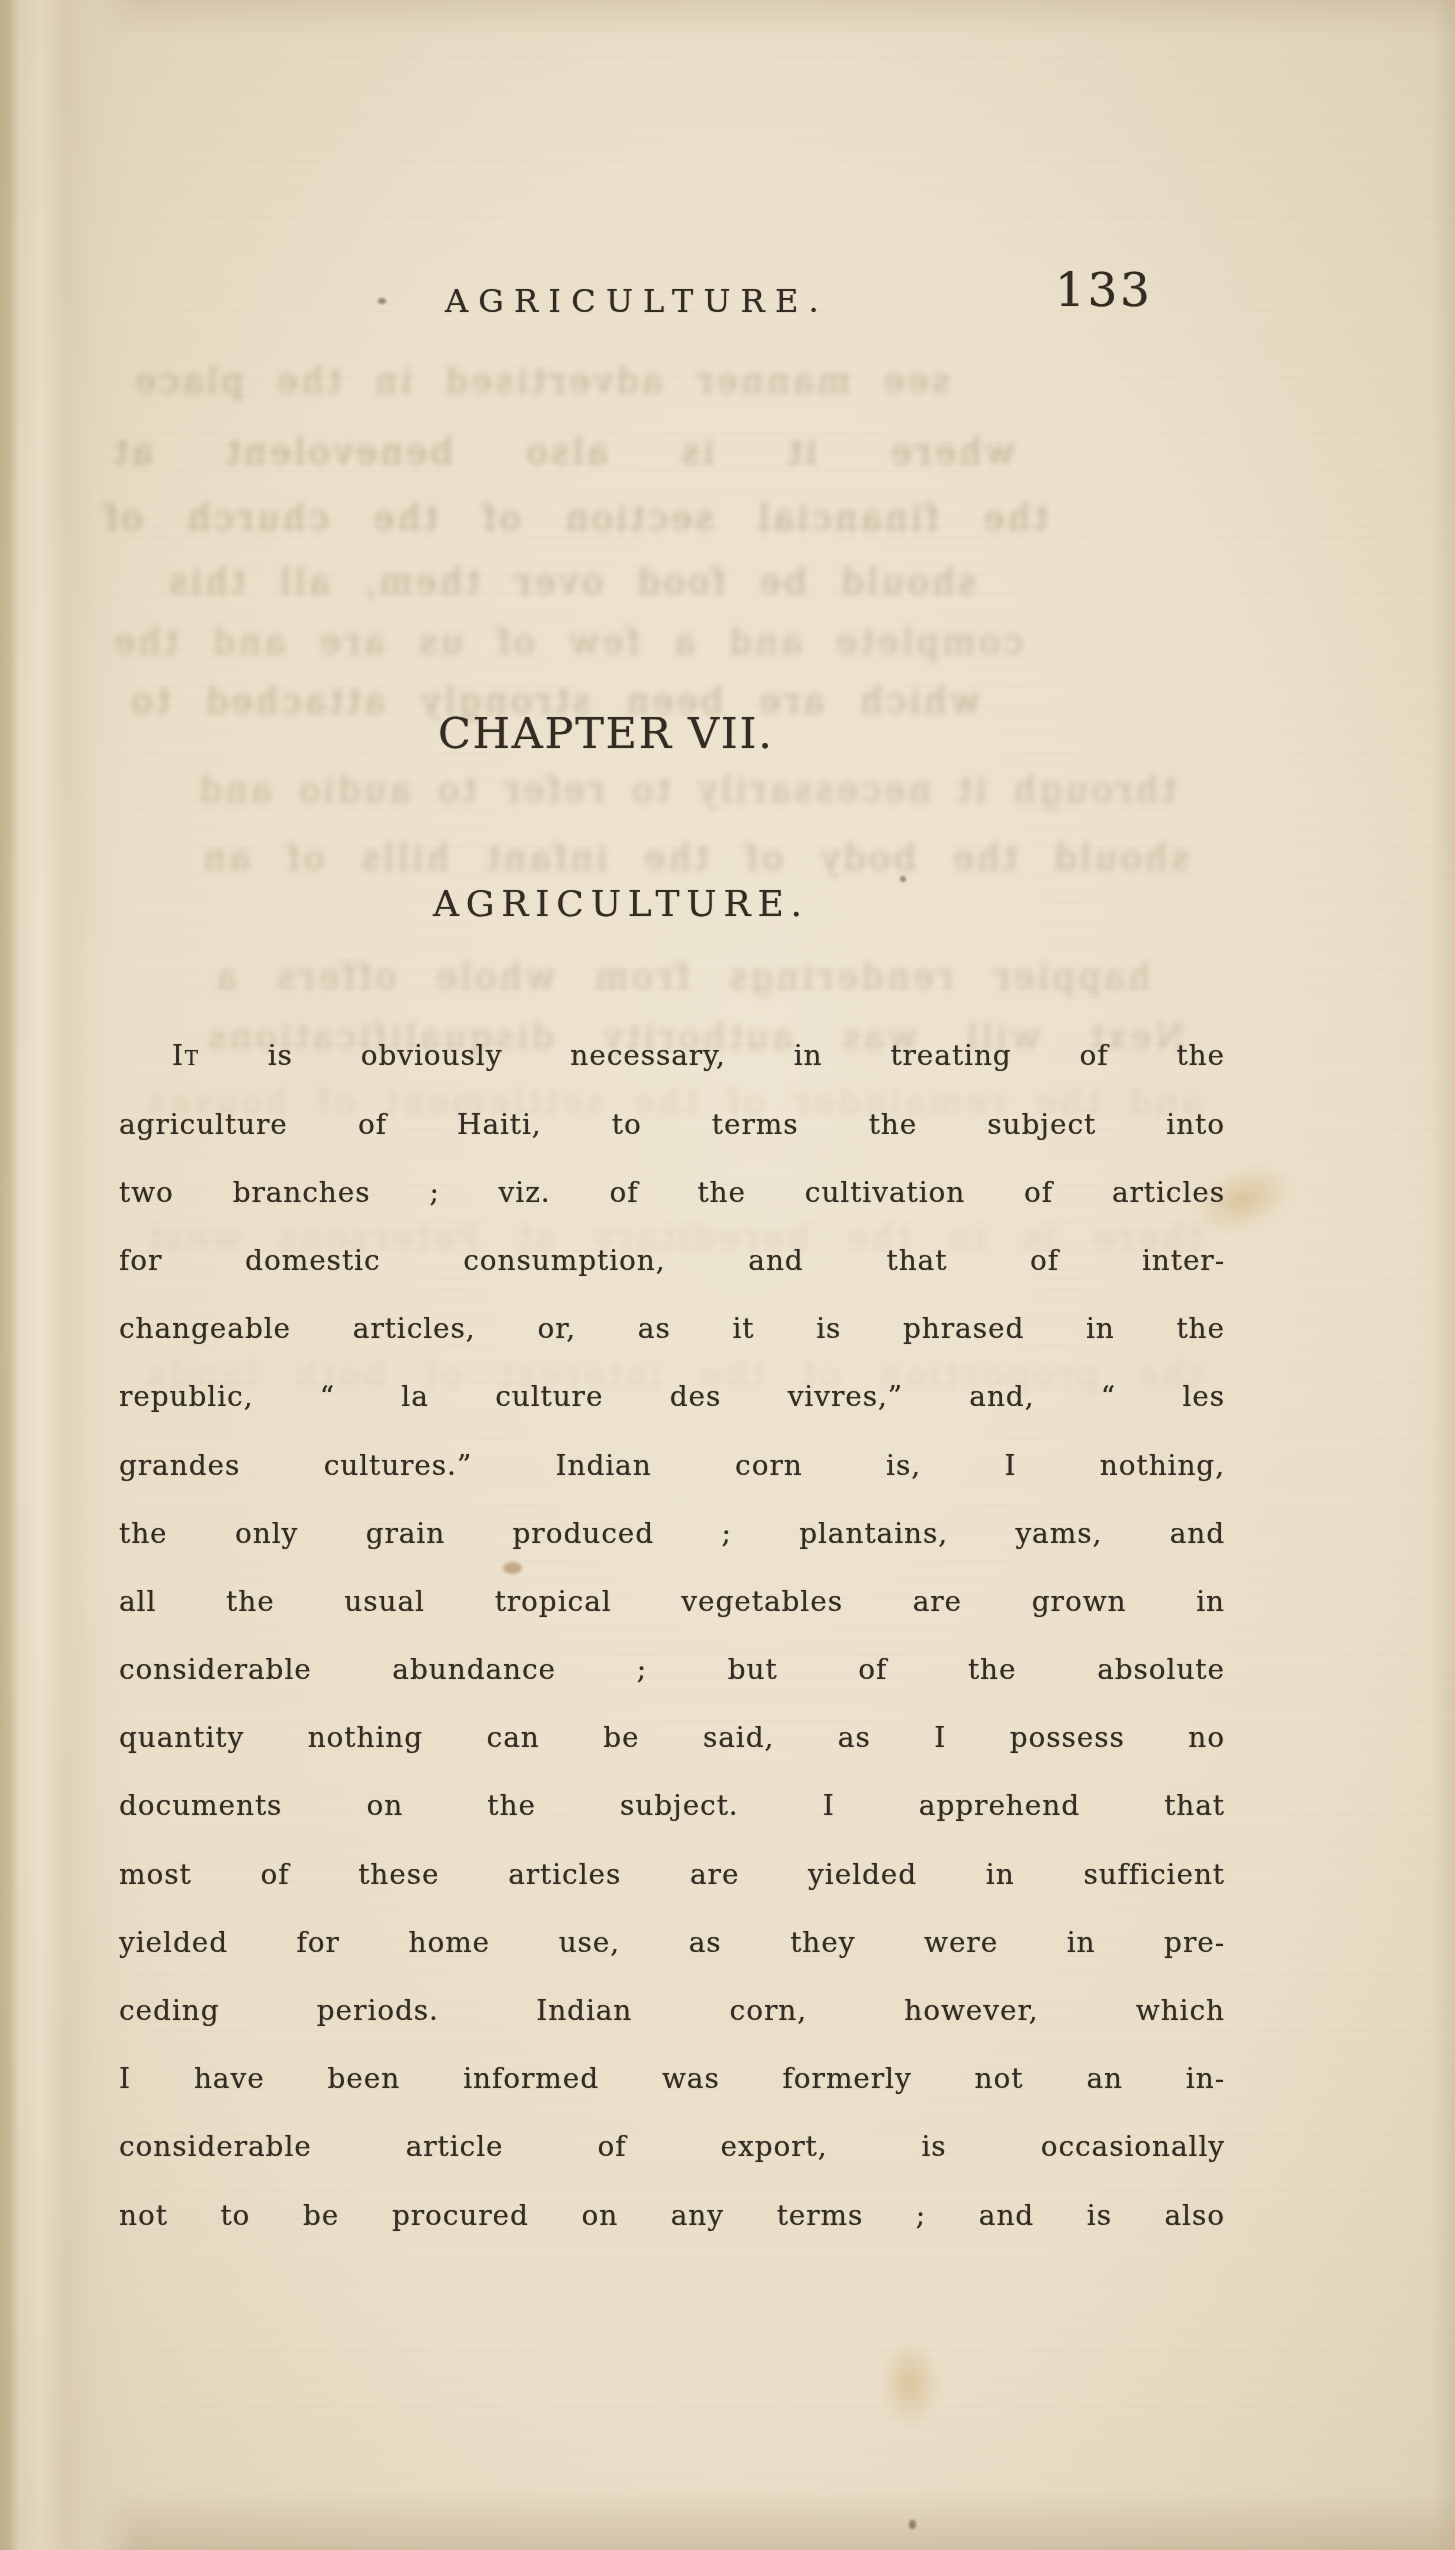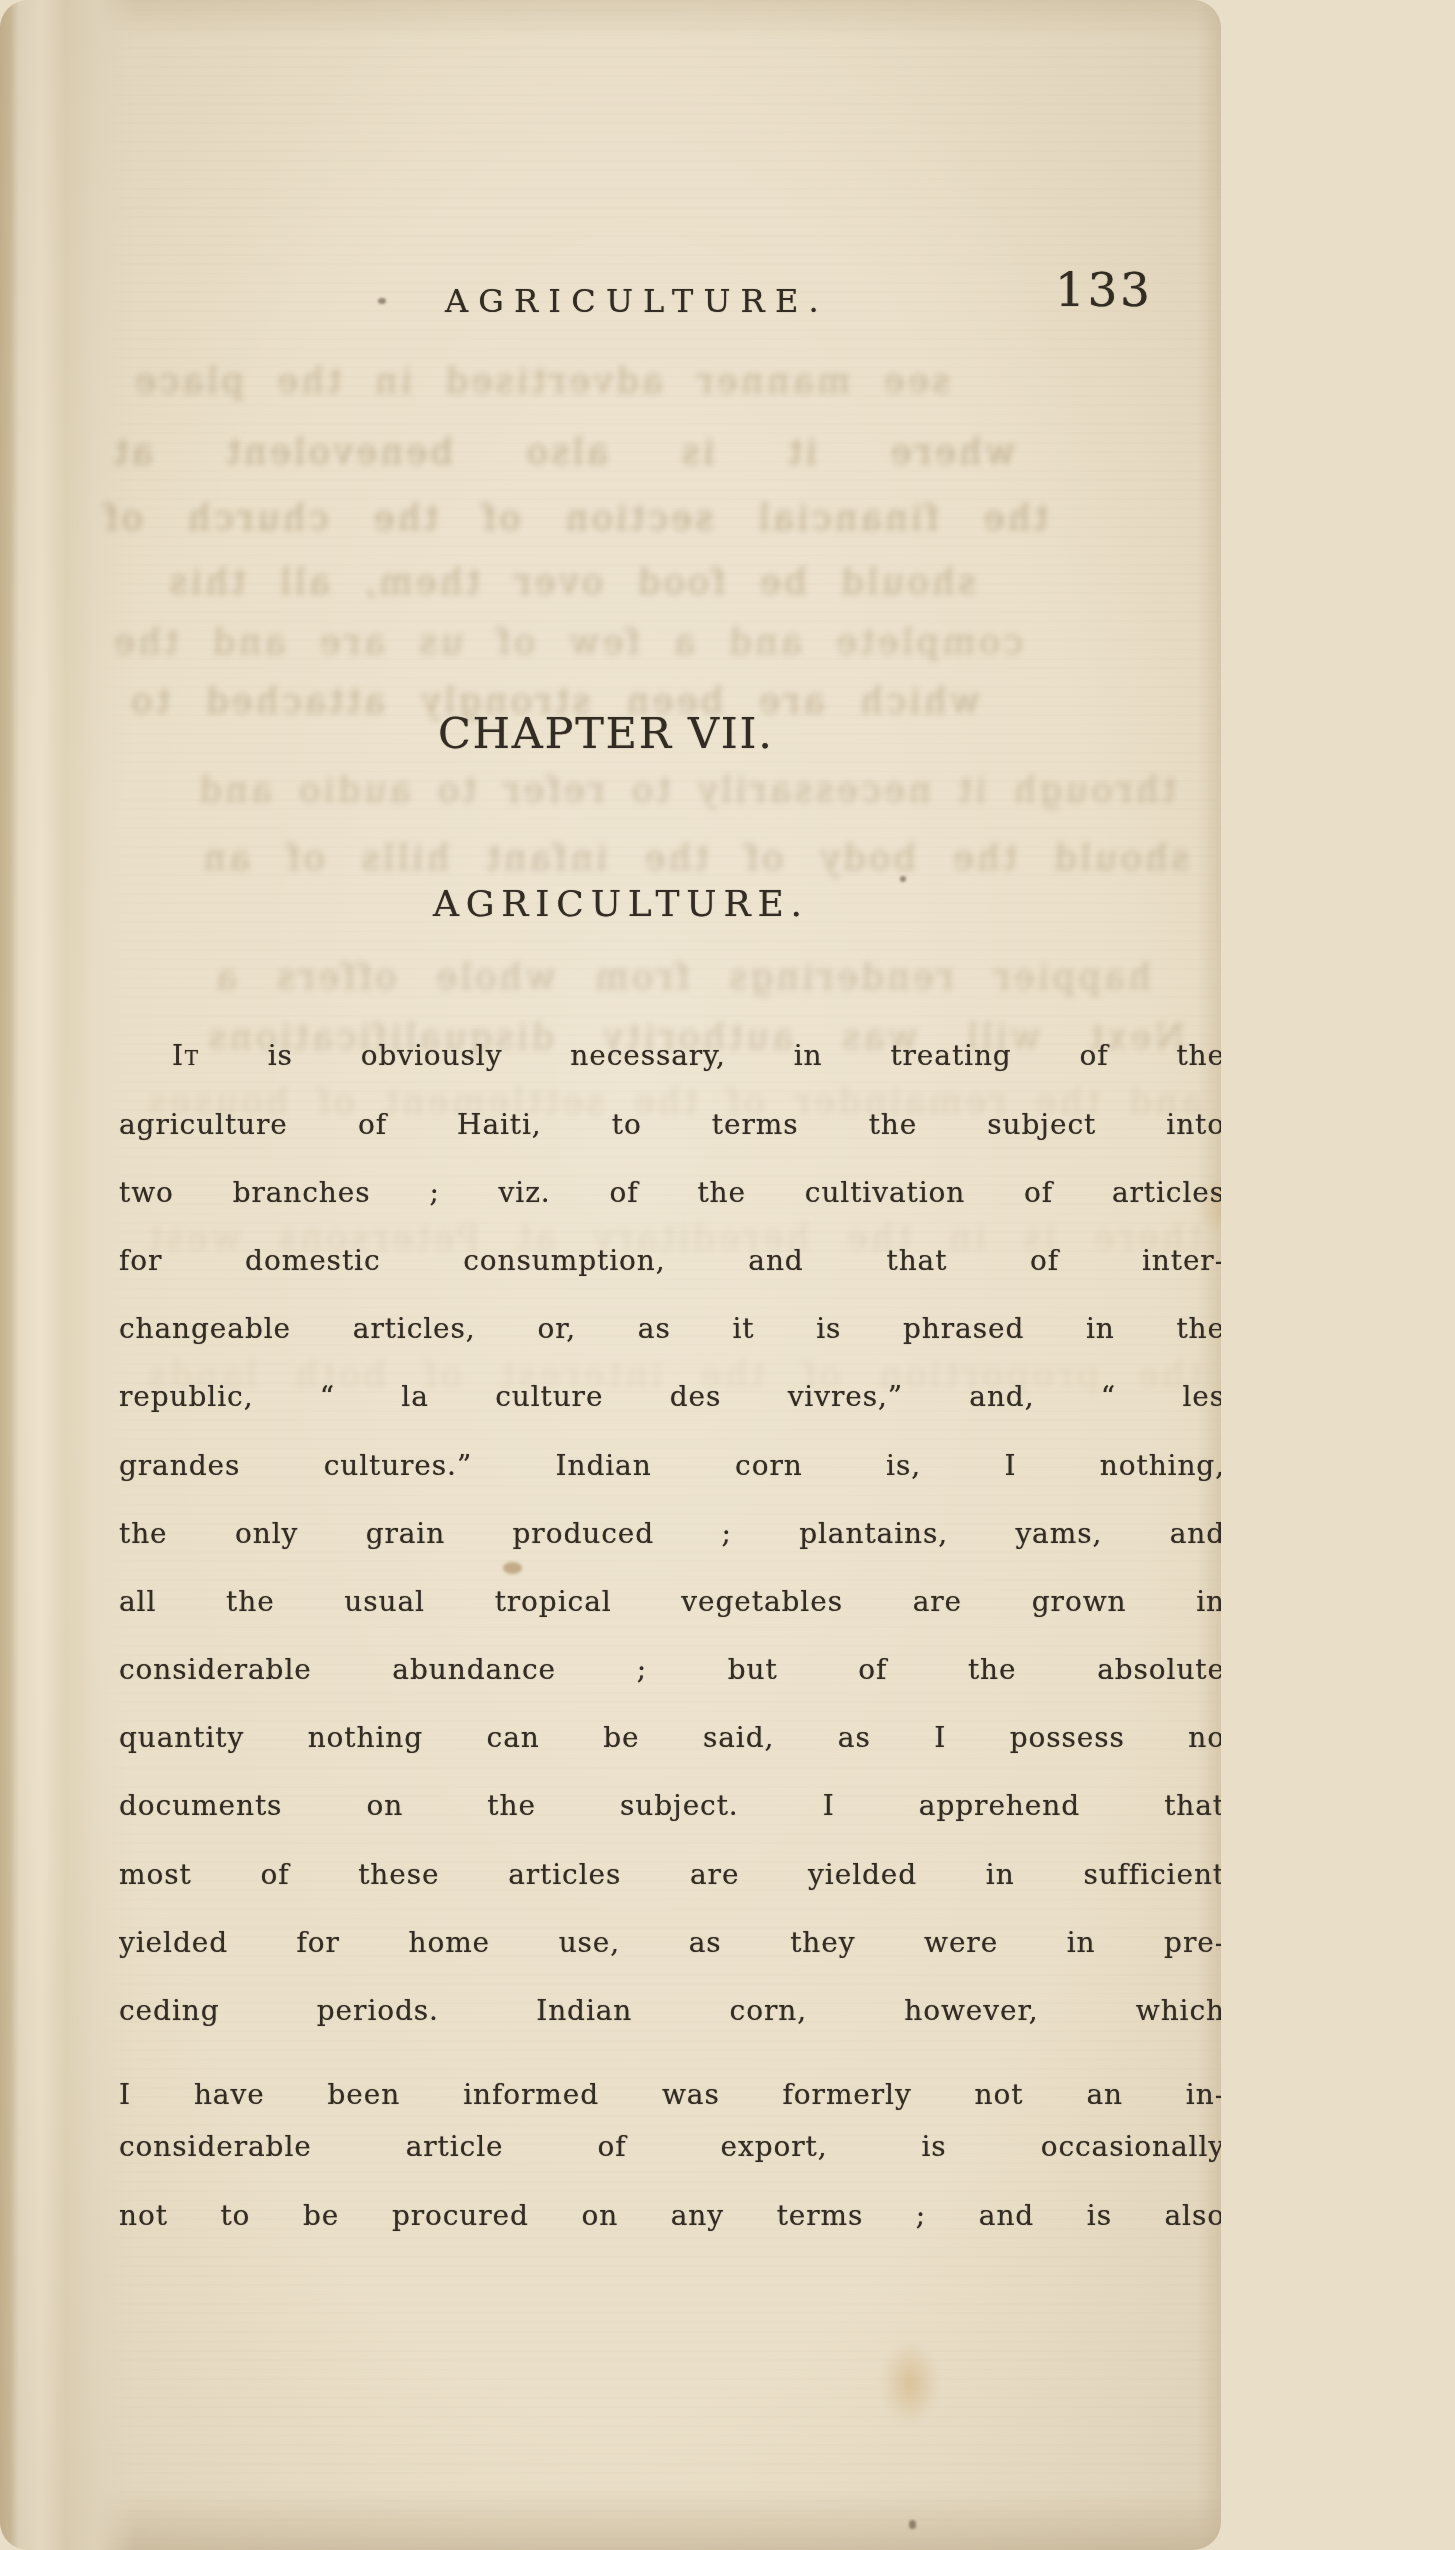--- a/index.html
+++ b/index.html
@@ -1,33 +1,32 @@
 <!DOCTYPE html>
 <html style="font-size:13.6px"><head>
 <meta charset="utf-8">
 <style>
   html, body { margin: 0; padding: 0; background: #e9dec8; }
 
   .page {
     position: relative;
-    width: 1221px;
+    width: 1455px;
     height: 2550px;
     overflow: hidden;
     font-family: "DejaVu Serif", "Liberation Serif", serif;
     color: #332c22;
     background:
       radial-gradient(ellipse at 52% 42%, rgba(255,255,255,0.18), rgba(255,255,255,0) 62%),
       radial-gradient(ellipse at 50% 50%, rgba(0,0,0,0) 62%, rgba(146,124,90,0.14) 100%),
       linear-gradient(90deg, #c6b491 0px, #cfbf9e 10.2px, #e7dcc5 19px, #efe4ce 41px, #e1d5ba 66px, #e7dcc5 95px, rgba(234,223,200,0) 136px),
       linear-gradient(270deg, rgba(205,189,156,0.55) 0px, rgba(205,189,156,0) 24px),
       linear-gradient(180deg, rgba(198,182,150,0.4) 0px, rgba(198,182,150,0) 39px),
       linear-gradient(0deg, rgba(178,158,124,0.42) 0px, rgba(178,158,124,0) 60px),
       repeating-linear-gradient(180deg, rgba(160,140,110,0.03) 0px, rgba(160,140,110,0.03) 1.7px, rgba(0,0,0,0) 1.7px, rgba(0,0,0,0) 9.4px),
       #eadfc8;
-    border-radius: 28px;
   }
 
   
   .ink {
     position: absolute;
     margin: 0;
     font-weight: normal;
     color: #332c22;
     text-shadow: 0 0 1px rgba(52,45,35,0.65);
     z-index: 3;
@@ -142,21 +141,21 @@
       <div class="body-line" style="top: 1366px;">republic, “ la culture des vivres,” and, “ les</div>
       <div class="body-line" style="top: 1435px;">grandes cultures.”  Indian corn is, I nothing,</div>
       <div class="body-line" style="top: 1503px;">the only grain produced ; plantains, yams, and</div>
       <div class="body-line" style="top: 1571px;">all the usual tropical vegetables are grown in</div>
       <div class="body-line" style="top: 1639px;">considerable abundance ; but of the absolute</div>
       <div class="body-line" style="top: 1707px;">quantity nothing can be said, as I possess no</div>
       <div class="body-line" style="top: 1775px;">documents on the subject.  I apprehend that</div>
       <div class="body-line" style="top: 1844px;">most of these articles are yielded in sufficient</div>
       <div class="body-line" style="top: 1912px;">yielded for home use, as they were in pre-</div>
       <div class="body-line" style="top: 1980px;">ceding periods.  Indian corn, however, which</div>
-      <div class="body-line" style="top: 2048px; margin-top: 16px;">I have been informed was formerly not an in-</div>
+      <div class="body-line" style="top: 2048px;">I have been informed was formerly not an in-</div>
       <div class="body-line" style="top: 2116px;">considerable article of export, is occasionally</div>
       <div class="body-line" style="top: 2185px;">not to be procured on any terms ; and is also</div>
     </div>
 
   <div class="stain" style="left:1192px; top:1169px; width:102px; height:61px; transform: rotate(-20deg);"></div>
   <div class="stain" style="left:882px; top:2342px; width:56px; height:82px;"></div>
   <div class="speck" style="left:378px; top:298px; width:7.7px; height:6px;"></div>
   <div class="speck" style="left:900px; top:876px; width:6px; height:6px;"></div>
   <div class="speck" style="left:503px; top:1562px; width:19px; height:12px; background: rgba(146,104,52,0.45); filter: blur(1.7px);"></div>
   <div class="speck" style="left:909px; top:2520px; width:6.8px; height:8.5px;"></div>

